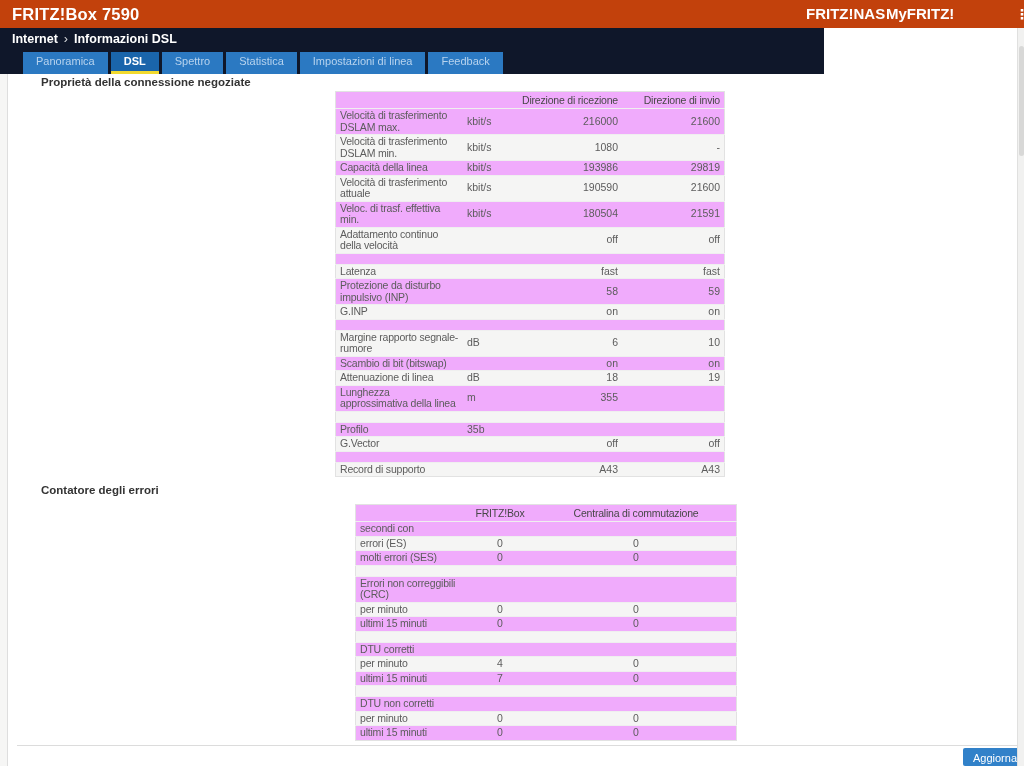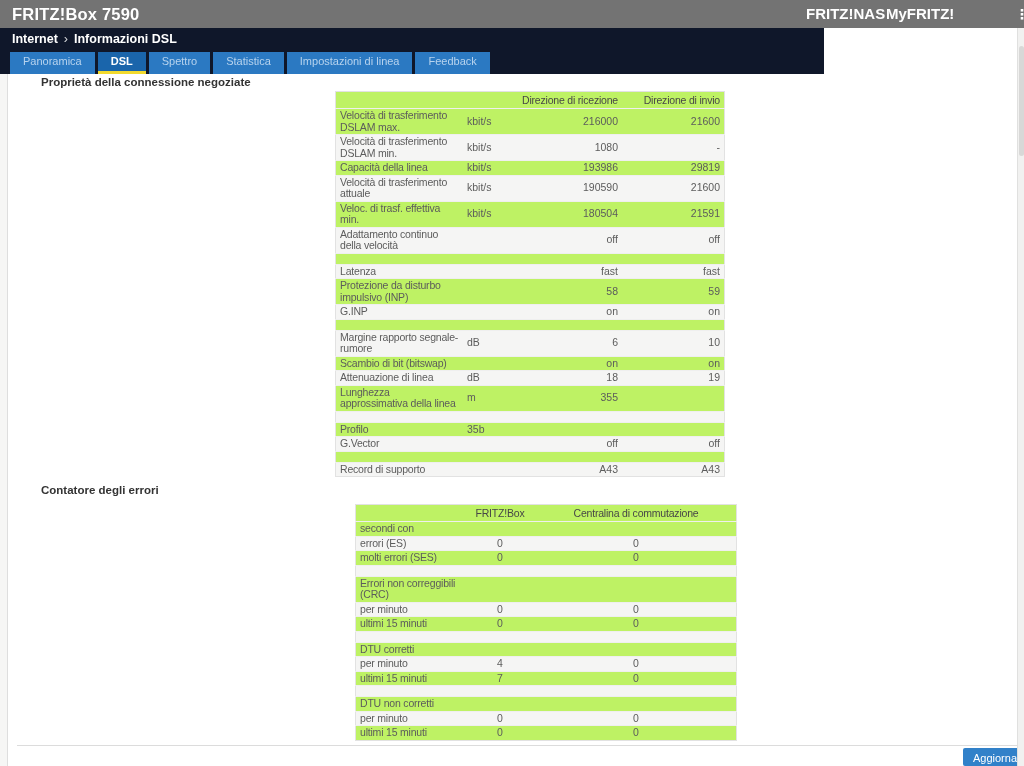--- a/index.html
+++ b/index.html
@@ -1,54 +1,54 @@
 <!DOCTYPE html>
 <html><head>
 <meta charset="utf-8">
 <style>
   html,body{margin:0;padding:0;}
   body{font-family:"Liberation Sans","DejaVu Sans",sans-serif;background:#ffffff;}
   #stage{position:relative;width:1024px;height:766px;overflow:hidden;background:#ffffff;}
 
   
-  .topbar{position:absolute;left:0;top:0;width:1024px;height:28px;background:#737373;}
+  .topbar{position:absolute;left:0;top:0;width:1024px;height:28px;background:#c2410c;}
   .app-title{position:absolute;left:12px;top:0;line-height:28px;color:#ffffff;
              font-size:16.5px;font-weight:bold;letter-spacing:.2px;}
   .top-link{position:absolute;top:0;line-height:28px;color:#ffffff;font-size:15px;
             font-weight:bold;cursor:pointer;}
   .link-nas{left:806px;}
   .link-myfritz{left:886px;}
   .kebab{position:absolute;left:1011px;top:0;line-height:28px;color:#ffffff;
          font-size:14px;font-weight:bold;cursor:pointer;padding:0 4px;}
 
   
   .band{position:absolute;left:0;top:28px;width:824px;height:46px;background:#0f172a;}
   .breadcrumb{position:absolute;left:12px;top:4px;color:#ffffff;font-size:12.5px;
               font-weight:bold;white-space:nowrap;}
   .crumb-sep{display:inline-block;margin:0 6px;font-weight:normal;opacity:.85;}
   .help-circle{position:absolute;left:992px;top:4px;width:19px;height:19px;
                border:2px solid #ffffff;border-radius:50%;text-align:center;
                line-height:18px;font-size:12px;font-weight:bold;color:#ffffff;cursor:pointer;}
-  .tabbar{position:absolute;left:10px;bottom:0;white-space:nowrap;font-size:0;}
+  .tabbar{position:absolute;left:23px;bottom:0;white-space:nowrap;font-size:0;}
   .tab{display:inline-block;vertical-align:bottom;height:19px;line-height:19px;
        padding:0 13px;margin-right:3px;background:#2b79c2;color:#b7d3ee;
        font-size:11px;border-bottom:3px solid transparent;cursor:pointer;}
   .tab.active{background:#1a65ab;color:#ffffff;font-weight:bold;border-bottom-color:#f2da2e;}
 
   
   .gutter{position:absolute;left:0;top:74px;bottom:0;width:7px;background:#f6f6f5;
           border-right:1px solid #dedede;}
   .section-heading{position:absolute;left:13px;font-size:11.5px;font-weight:bold;color:#333333;margin-left:28px;}
   .heading-1{top:76px;}
   .heading-2{top:484px;}
   .tablewrap{position:absolute;left:335px;}
   .tablewrap-1{top:91px;}
   .tablewrap-2{top:504px;padding-left:20px;}
 
-  table{border-collapse:collapse;table-layout:fixed;width:356px;background:#bef264;
+  table{border-collapse:collapse;table-layout:fixed;width:356px;background:#f0abfc;
         border:1px solid #e2e2e2;font-size:10.5px;color:#5c5c5c;}
   th{font-weight:normal;color:#474747;padding:2px 4px;line-height:12px;
      white-space:nowrap;letter-spacing:-0.2px;text-align:left;}
   td{padding:1px 4px;line-height:11.5px;vertical-align:middle;border-top:1px solid #efefef;}
   tbody tr:nth-child(even){background:#f5f5f4;}
   tr.blank td{height:8px;}
   .t1 .c0{width:119px;letter-spacing:-0.2px;}
   .t1 .c1{width:37px;}
   .t1 .c2{width:106px;text-align:right;}
   .t1 .c3{width:94px;text-align:right;}

